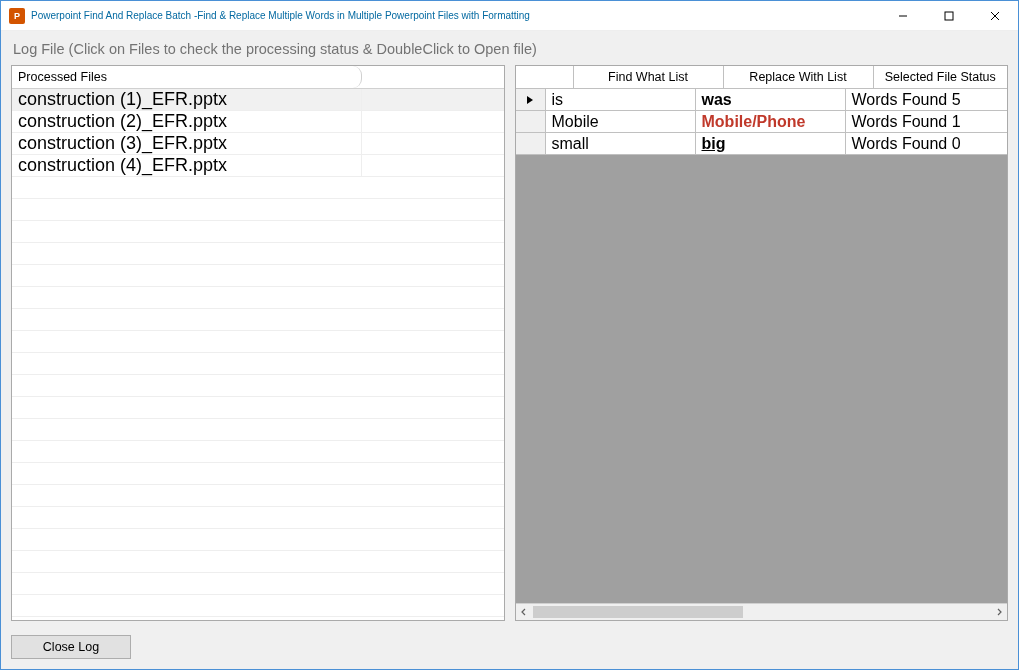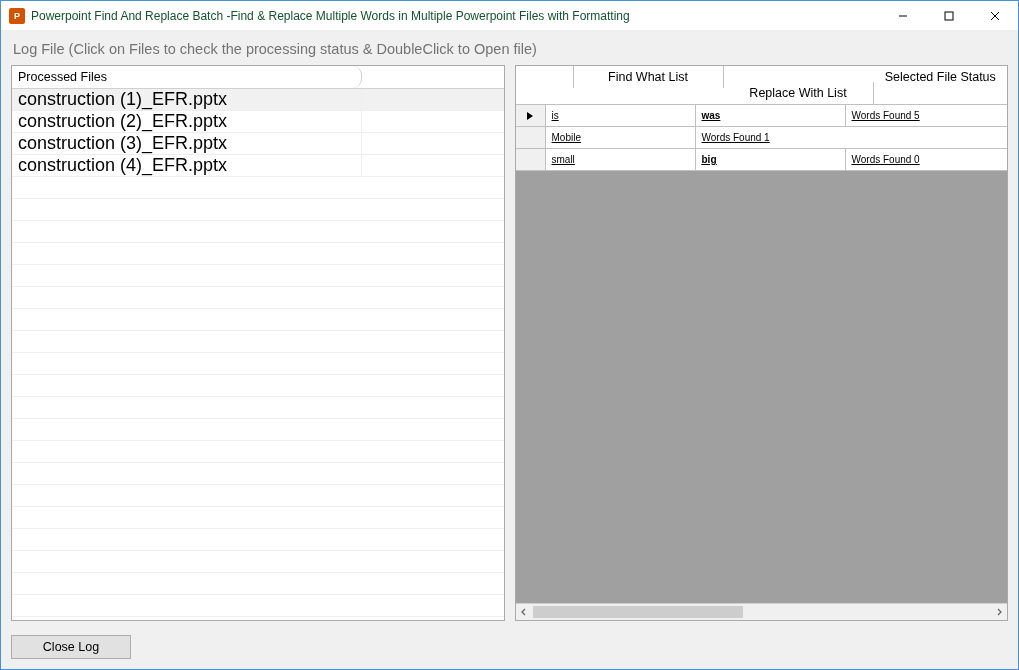--- a/index.html
+++ b/index.html
@@ -34,22 +34,22 @@
     border-radius: 2px;
     display: flex;
     align-items: center;
     justify-content: center;
     color: #fff;
     font-size: 9px;
     font-weight: bold;
   }
   .titlebar-title {
     flex: 1;
-    font-size: 12px;
-    color: #14532d;
+    font-size: 10px;
+    color: #0369a1;
     white-space: nowrap;
     overflow: hidden;
   }
   .win-controls {
     display: flex;
     height: 100%;
   }
   .win-btn {
     width: 46px;
     height: 100%;
@@ -159,37 +159,36 @@
     border-right: 1px solid #c0c0c0;
     text-align: center;
     font-size: 12.5px;
     height: 22px;
     display: flex;
     align-items: center;
     justify-content: center;
   }
   .right-header .rh.row-sel { flex: 0 0 30px; border-right: 1px solid #c0c0c0; }
   .right-header .rh.c1 { flex: 0 0 150px; }
-  .right-header .rh.c2 { flex: 0 0 150px; margin-top: 16px; }
+  .right-header .rh.c2 { flex: 0 0 150px; }
   .right-header .rh.c3 { flex: 1; border-right: none; }
 
   .right-row {
     display: flex;
     height: 22px;
     border-bottom: 1px solid #c0c0c0;
     background: #fff;
   }
   .right-row .rc {
     padding: 0 6px;
     border-right: 1px solid #c0c0c0;
     display: flex;
     align-items: center;
-    font-size: 10px;
+    font-size: 16px;
     white-space: nowrap;
-    text-decoration: underline;
   }
   .right-row .rc.row-sel {
     flex: 0 0 30px;
     justify-content: center;
     background: #f0f0f0;
   }
   .right-row .rc.c1 { flex: 0 0 150px; }
   .right-row .rc.c2 { flex: 0 0 150px; }
   .right-row .rc.c3 { flex: 1; border-right: none; }
   .bold { font-weight: bold; }
@@ -408,20 +407,23 @@
                   </div>
                   <div class="rc c1">is</div>
                   <div class="rc c2">
                     <span class="bold">was</span>
                   </div>
                   <div class="rc c3">Words Found 5</div>
                 </div>
                 <div class="right-row">
                   <div class="rc row-sel"></div>
                   <div class="rc c1">Mobile</div>
+                  <div class="rc c2">
+                    <span class="bold red">Mobile/Phone</span>
+                  </div>
                   <div class="rc c3">Words Found 1</div>
                 </div>
                 <div class="right-row">
                   <div class="rc row-sel"></div>
                   <div class="rc c1">small</div>
                   <div class="rc c2">
                     <span class="bold underline">big</span>
                   </div>
                   <div class="rc c3">Words Found 0</div>
                 </div>

